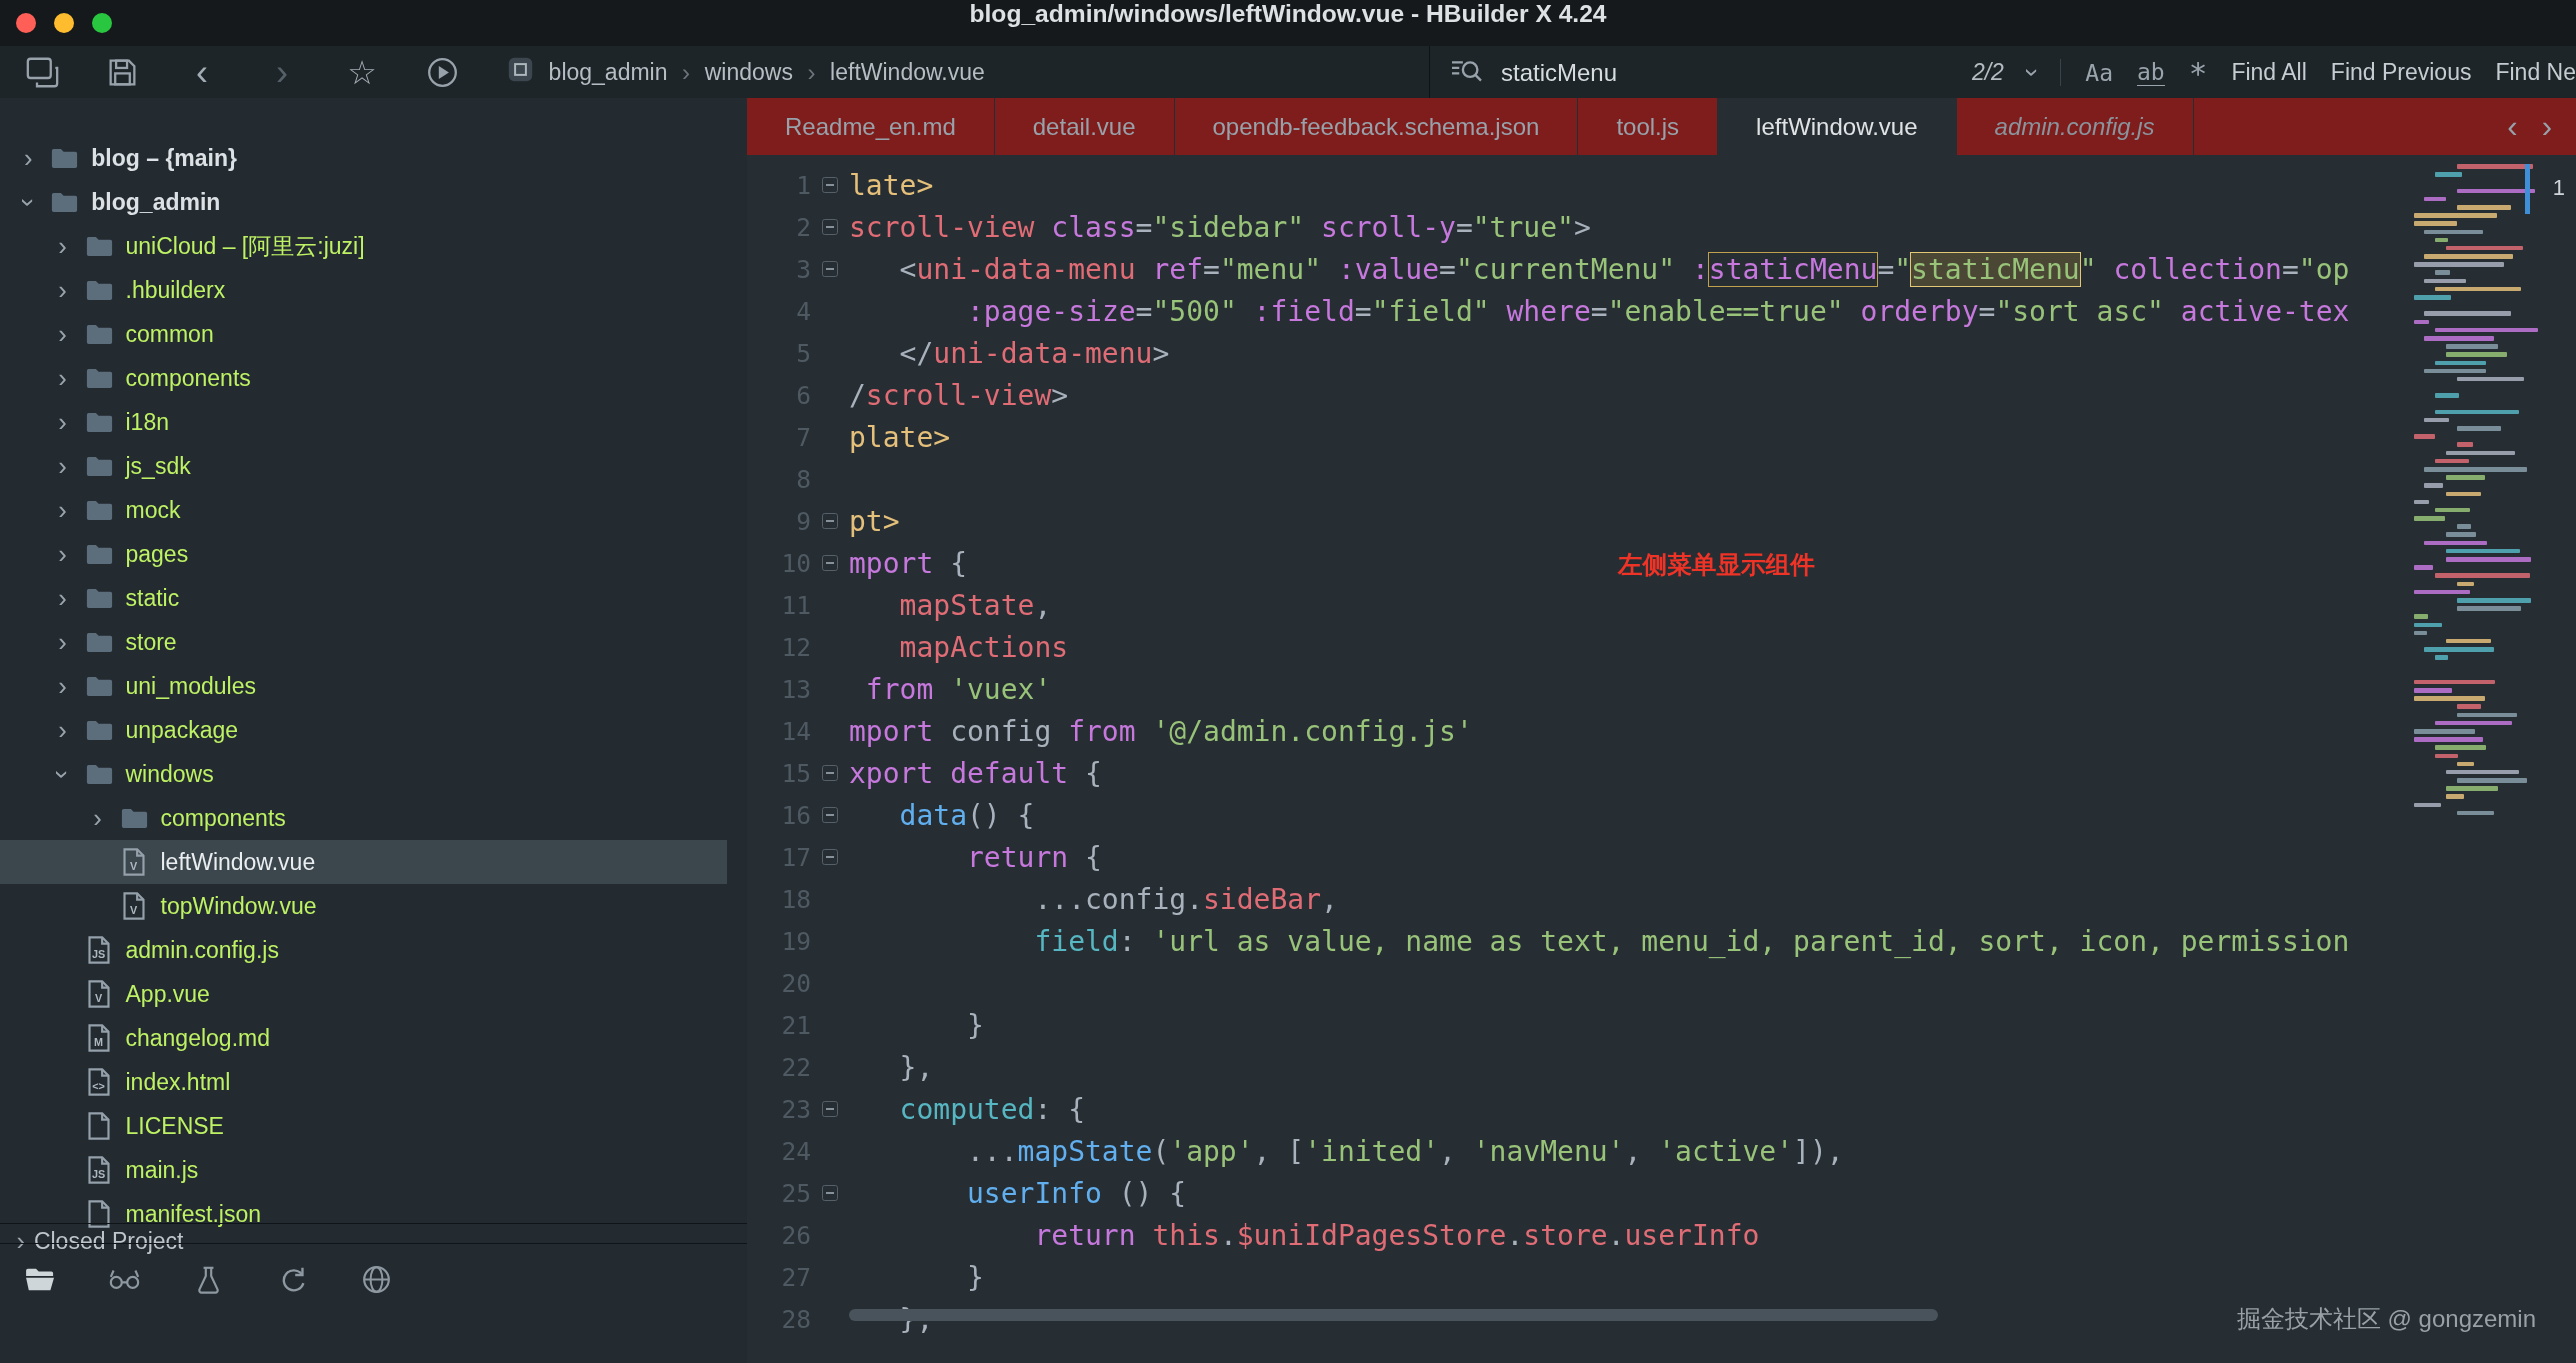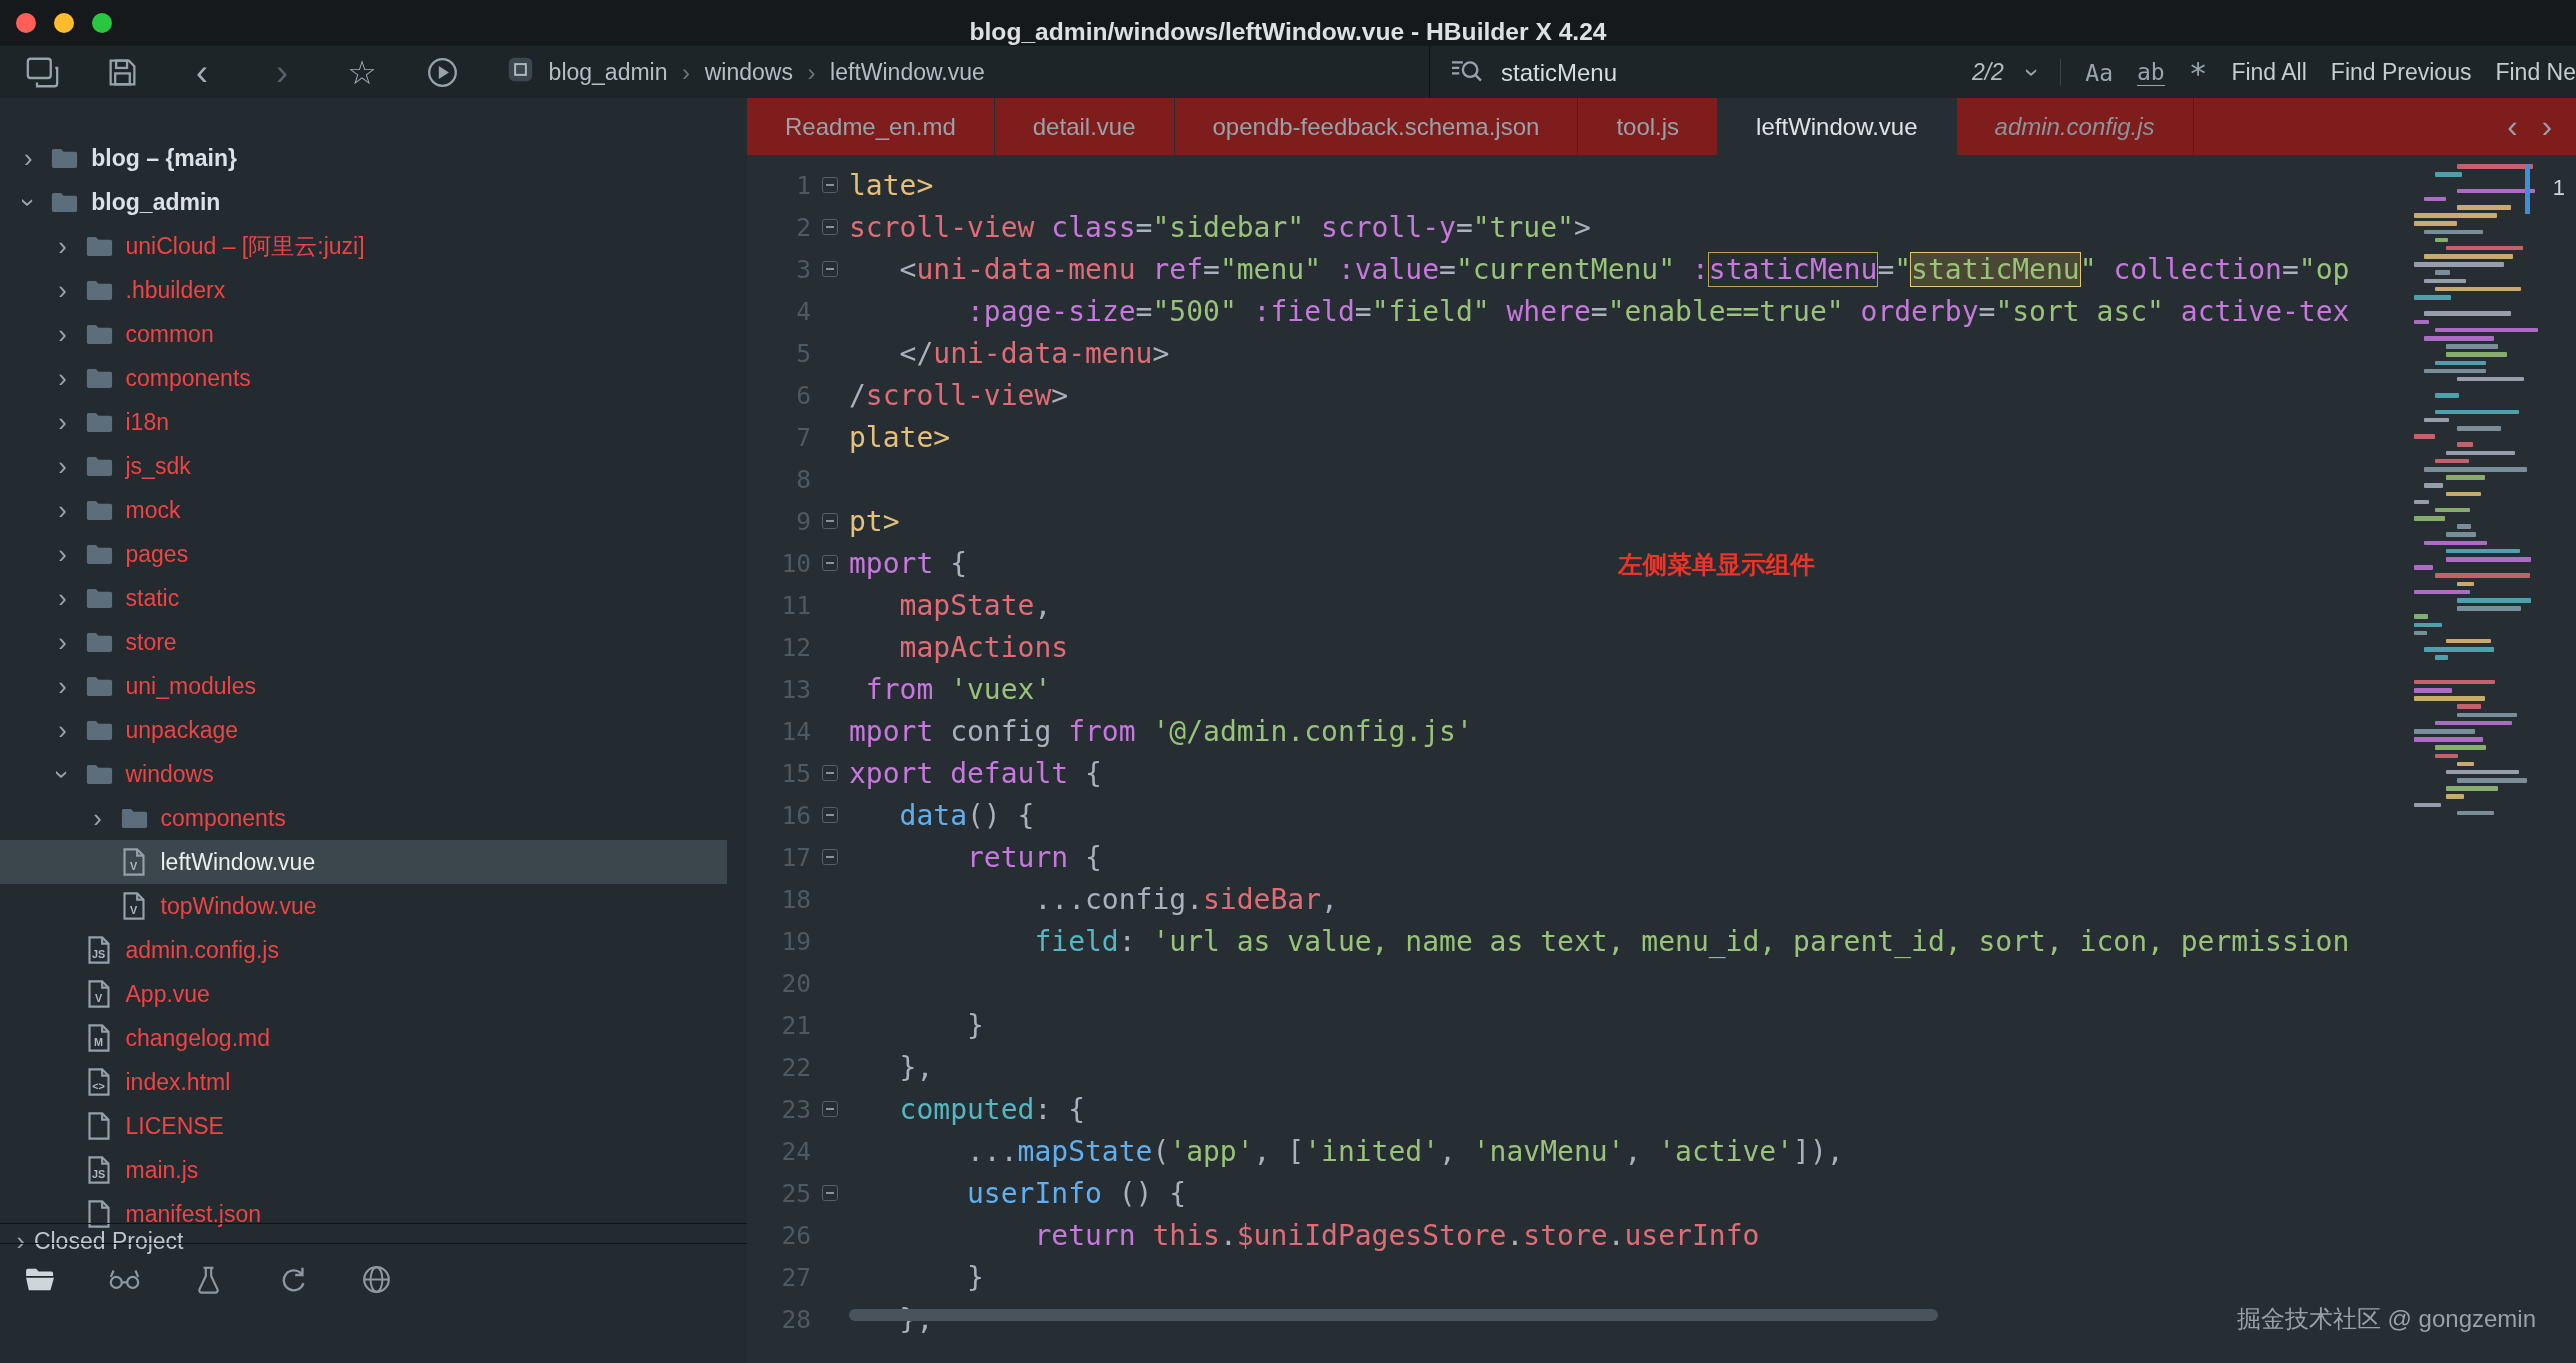--- a/index.html
+++ b/index.html
@@ -1,21 +1,21 @@
 <!DOCTYPE html>
 <html style="font-size:14.6px"><head>
 <meta charset="utf-8">
 <style>
   html,body{margin:0;padding:0;background:#10151a;}
   .page{position:relative;width:2576px;height:1364px;overflow:hidden;
         background:#1d2428;font-family:"Liberation Sans",sans-serif;color:#c6cdd2;}
 
   
   .titlebar{position:absolute;left:0;top:0;right:0;height:46px;background:#15191c;
-            border-bottom:0.9px solid #0c0f12;display:flex;align-items:flex-end;justify-content:center;}
+            border-bottom:0.9px solid #0c0f12;display:flex;align-items:flex-start;justify-content:center;}
   .traffic{position:absolute;left:16.4px;top:12.8px;display:flex;gap:18px;}
   .light{width:20px;height:20px;border-radius:50%;}
   .title{font-size:24.6px;font-weight:bold;color:#dde1e4;}
 
   
   .toolbar{position:absolute;left:0;top:46px;right:0;height:53px;background:#1e2529;
            border-bottom:0.9px solid #101519;}
   .toolbar-left{position:absolute;left:22px;top:0;bottom:0;display:flex;align-items:center;gap:40px;}
   .tbtn{width:40px;height:40px;display:flex;align-items:center;justify-content:center;}
   .glyph{font-size:36px;color:#a2acb4;line-height:1;}
@@ -38,21 +38,21 @@
   .find-btn{font-size:23px;color:#c6cdd2;white-space:nowrap;}
 
   
   .sidebar{position:absolute;left:0;top:98px;width:747px;bottom:0;background:#232a30;
            border-right:0.9px solid #11161a;}
   .tree{position:absolute;left:0;top:0;right:0;height:1126px;overflow:hidden;padding-top:38px;}
   .trow{height:44px;display:flex;align-items:center;margin-right:20px;}
   .trow.selected{background:#3c464d;}
   .chevbox{width:31px;flex:none;display:flex;align-items:center;justify-content:center;}
   .iconbox{width:42px;flex:none;display:flex;align-items:center;justify-content:center;}
-  .tlabel{margin-left:5.5px;font-size:23px;color:#ef4444;white-space:nowrap;}
+  .tlabel{margin-left:5.5px;font-size:23px;color:#bef264;white-space:nowrap;}
   .tlabel.bold{font-weight:bold;color:#dbe1e5;}
   .trow.selected .tlabel{color:#eaeef0;}
   .closedrow{position:absolute;left:0;right:0;bottom:105px;height:35px;border-top:0.9px solid #0f1418;
              display:flex;align-items:center;padding-left:16.4px;gap:9px;font-size:23px;color:#bfc6cb;}
   .bottombar{position:absolute;left:0;right:0;bottom:0;height:105px;border-top:0.9px solid #0f1418;
              display:flex;align-items:flex-start;padding:14.6px 0 0 20px;gap:44px;}
 
   
   .editor-pane{position:absolute;left:747px;top:98px;right:0;bottom:0;background:#262d33;}
   .tabs{position:absolute;left:0;top:0;right:0;height:57px;background:#7f1d1d;display:flex;align-items:stretch;}

